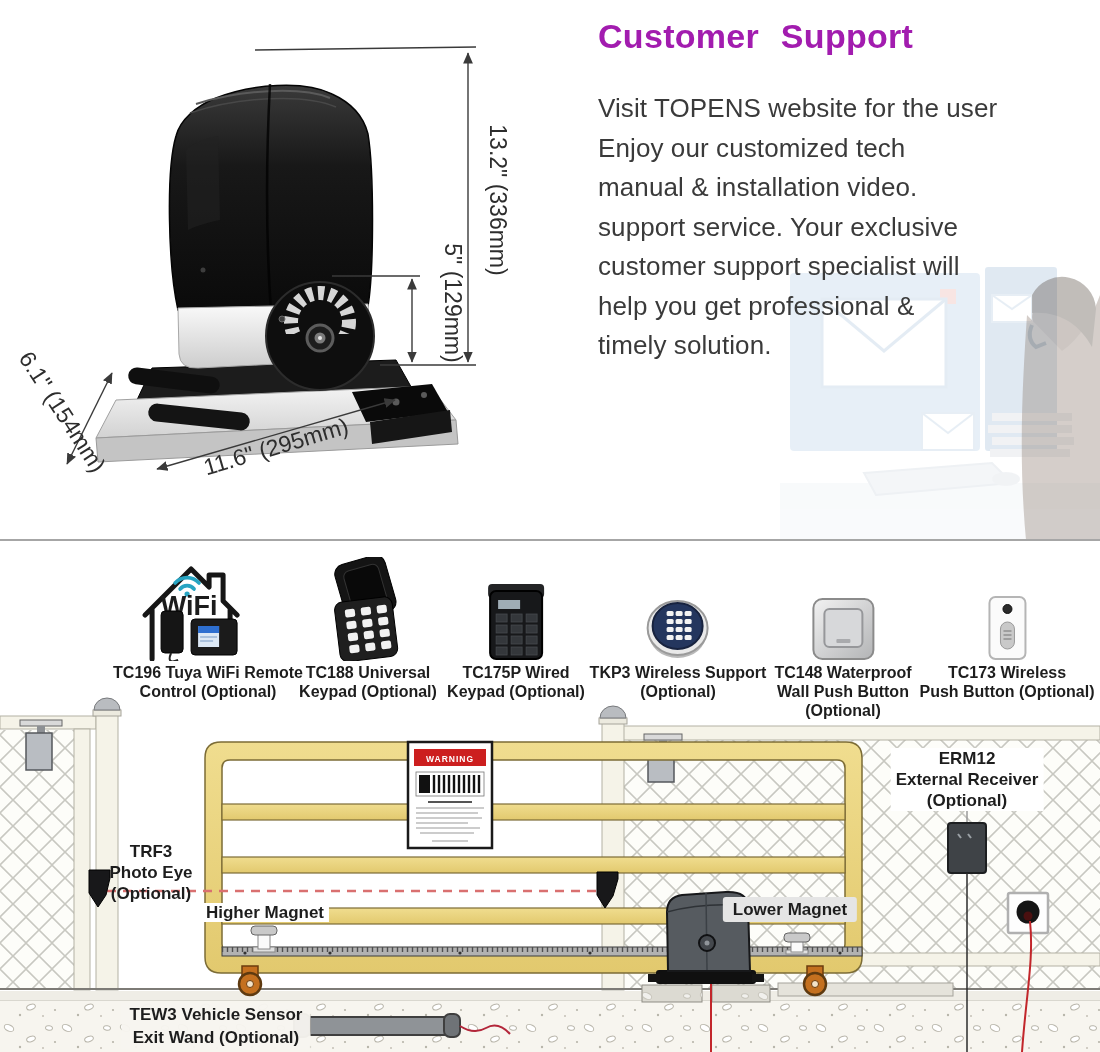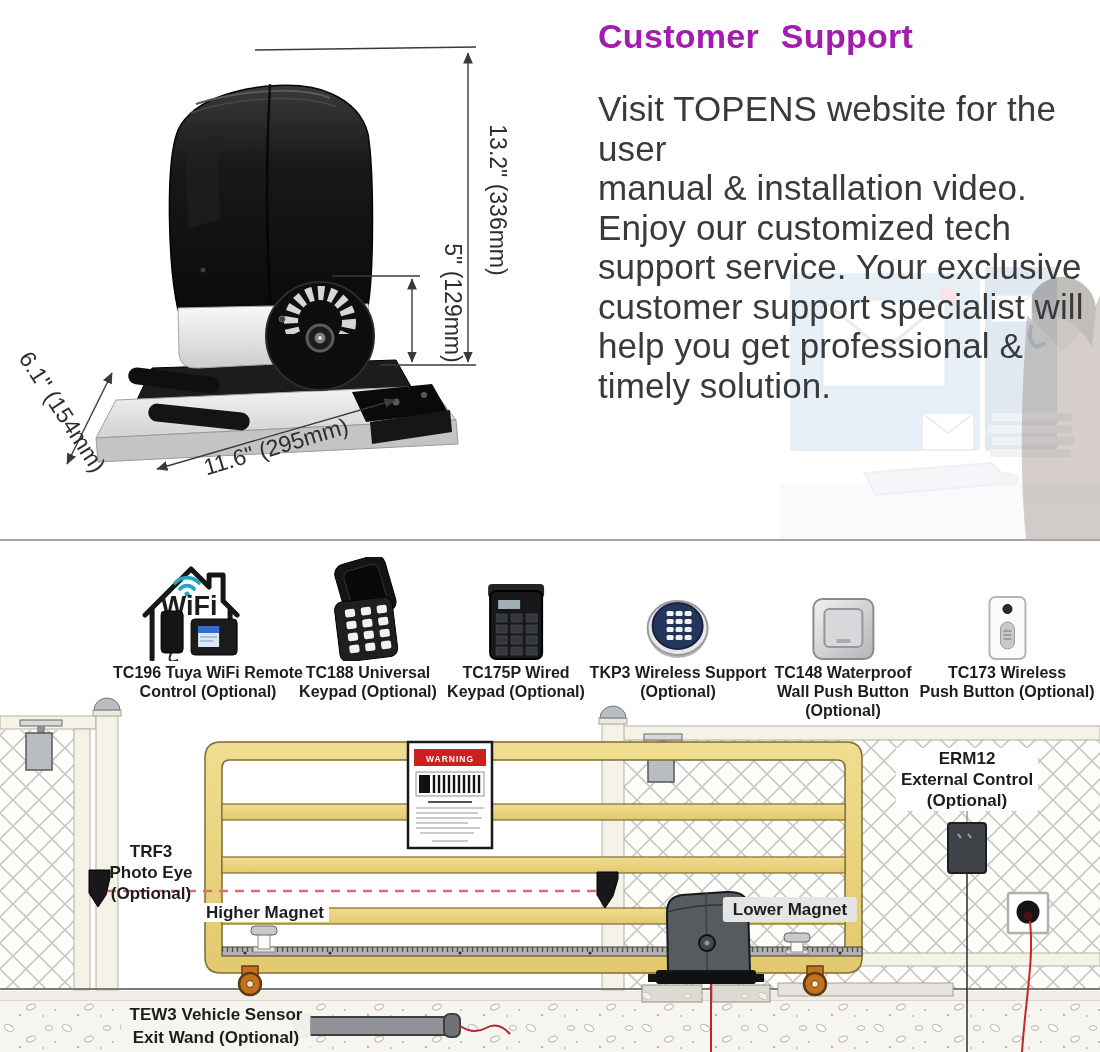--- a/index.html
+++ b/index.html
@@ -1,21 +1,21 @@
 <!DOCTYPE html>
 <html><head>
 <meta charset="utf-8">
 <style>
   html,body{margin:0;padding:0;background:#fff;}
   .page{position:relative;width:1100px;height:1052px;background:#fff;overflow:hidden;
         font-family:"Liberation Sans",sans-serif;}
   .abs{position:absolute;}
   .support-title{position:absolute;left:598px;top:-6px;font-size:34px;font-weight:700;
         color:#a21caf;word-spacing:12px;letter-spacing:.3px;white-space:nowrap;}
-  .paragraph{position:absolute;left:598px;top:89px;font-size:35px;line-height:39.5px;
+  .paragraph{position:absolute;left:598px;top:89px;font-size:26px;line-height:39.5px;
         color:#3a3a3a;letter-spacing:.1px;}
   .dim{position:absolute;font-size:23px;color:#2d2d2d;white-space:nowrap;}
   .divider{position:absolute;left:0;top:539px;width:1100px;height:2px;background:#a6a6a6;}
   .acc{position:absolute;top:553px;transform:translateX(-50%);display:flex;
        flex-direction:column;}
   .acc-icon{height:108px;display:flex;align-items:flex-end;justify-content:center;}
   .acc-label{margin-top:2px;font-weight:700;font-size:16px;line-height:19px;color:#1d1d1d;
        text-align:center;white-space:nowrap;}
   .lbl{position:absolute;font-weight:700;font-size:17px;line-height:21px;color:#1d1d1d;
        text-align:center;transform:translateX(-50%);white-space:nowrap;}
@@ -118,22 +118,22 @@
   </svg>
 
   <div class="dim" style="left:497px;top:200px;transform:translate(-50%,-50%) rotate(90deg);">13.2" (336mm)</div>
   <div class="dim" style="left:452px;top:303px;transform:translate(-50%,-50%) rotate(90deg);">5" (129mm)</div>
   <div class="dim" style="left:62px;top:412px;transform:translate(-50%,-50%) rotate(57deg);">6.1" (154mm)</div>
   <div class="dim" style="left:276px;top:447px;transform:translate(-50%,-50%) rotate(-16.5deg);">11.6" (295mm)</div>
 
   <h1 class="support-title">Customer  Support</h1>
   <div class="paragraph">
     <div>Visit TOPENS website for the user</div>
+    <div>Enjoy our customized tech</div>
     <div>manual &amp; installation video.</div>
-    <div>Enjoy our customized tech</div>
     <div>support service. Your exclusive</div>
     <div>customer support specialist will</div>
     <div>help you get professional &amp;</div>
     <div>timely solution.</div>
   </div>
 
   <div class="divider"></div>
 
   <div class="acc" style="left:208px">
     <div class="acc-icon">
@@ -467,21 +467,21 @@
   <div class="lbl" style="left:265px;top:902px">
     <span class="bg">Higher Magnet</span>
   </div>
 
   <div class="lbl" style="left:790px;top:899px">
     <span class="boxlbl">Lower Magnet</span>
   </div>
 
   <div class="lbl" style="left:967px;top:748px">
     <div class="bg">ERM12</div>
-    <div class="bg">External Control</div>
+    <div class="bg">External Receiver</div>
     <div class="bg">(Optional)</div>
   </div>
 
   <div class="lbl" style="left:200px;top:1003px">
     <div class="groundlbl">TEW3 Vehicle Sensor</div>
     <div class="groundlbl">Exit Wand (Optional)</div>
   </div>
 
 </div>
 

